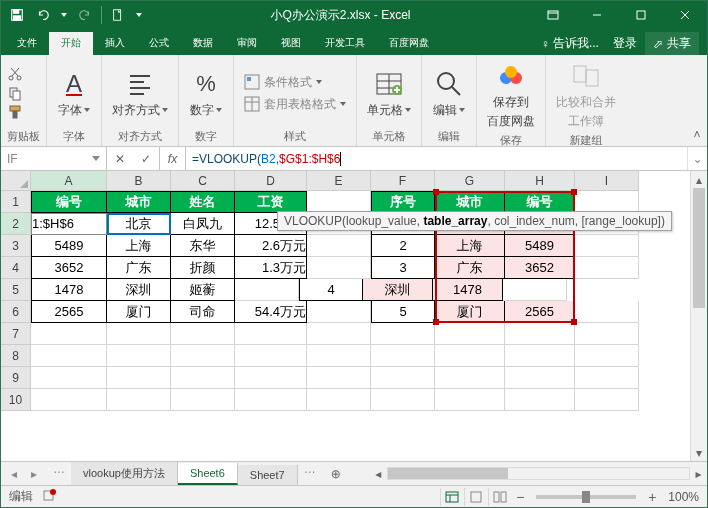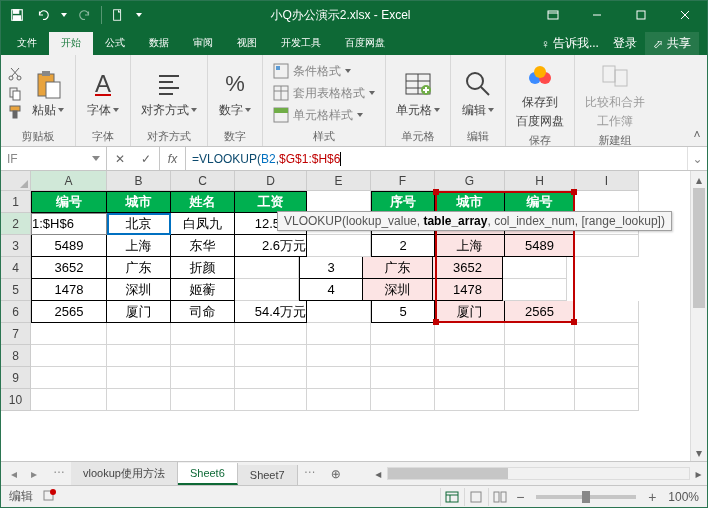--- a/index.html
+++ b/index.html
@@ -151,20 +151,21 @@
           <line x1="2" y1="2" x2="10" y2="10"></line>
           <line x1="10" y1="2" x2="2" y2="10"></line>
         </svg>
       </div>
   </div>
 </div>
 
 <div class="ribbon-tabs">
   <div class="tab file">文件</div>
   <div class="tab active">开始</div>
+  <div class="tab">插入</div>
   <div class="tab">公式</div>
   <div class="tab">数据</div>
   <div class="tab">审阅</div>
   <div class="tab">视图</div>
   <div class="tab">开发工具</div>
   <div class="tab">百度网盘</div>
   <div class="tab-spacer"></div>
   <div class="tab-right">
     <div class="tab-right-item">
         <span>♀</span>
@@ -196,33 +197,20 @@
               <rect x="6" y="6" width="7" height="9" fill="#fff"></rect>
             </svg>
           </div>
         <div class="small-btn-icon">
             <svg viewBox="0 0 16 16" fill="#e8a33d" stroke="#666">
               <rect x="3" y="2" width="10" height="5"></rect>
               <rect x="6" y="7" width="4" height="7" fill="#666"></rect>
             </svg>
           </div>
       </div>
-      <div class="big-btn">
-        <div class="big-btn-icon">
-            <svg viewBox="0 0 32 32">
-              <rect x="6" y="6" width="16" height="22" fill="#e8a33d" stroke="#666"></rect>
-              <rect x="10" y="3" width="8" height="5" fill="#888"></rect>
-              <rect x="14" y="14" width="14" height="16" fill="#fff" stroke="#666"></rect>
-            </svg>
-          </div>
-        <div class="big-btn-label">
-            <span>粘贴</span>
-            <span class="caret"></span>
-          </div>
-      </div>
     </div>
     <div class="ribbon-group-label">剪贴板</div>
   </div>
 
   <div class="ribbon-group">
     <div class="ribbon-group-body">
       <div class="big-btn">
         <div class="big-btn-icon" style="font-size:24px;color:#444;text-decoration:underline;text-decoration-color:#c00">A</div>
         <div class="big-btn-label">
             <span>字体</span>
@@ -281,30 +269,20 @@
           </div>
         <div class="small-btn">
             <span class="small-btn-icon">
               <svg viewBox="0 0 16 16" fill="none" stroke="#888">
                 <rect x="1" y="1" width="14" height="14"></rect>
                 <line x1="1" y1="6" x2="15" y2="6"></line>
                 <line x1="8" y1="1" x2="8" y2="15"></line>
               </svg>
             </span>
             <span>套用表格格式</span> 
-            <span class="caret"></span>
-          </div>
-        <div class="small-btn">
-            <span class="small-btn-icon">
-              <svg viewBox="0 0 16 16">
-                <rect x="1" y="1" width="14" height="14" fill="none" stroke="#888"></rect>
-                <rect x="1" y="1" width="14" height="5" fill="#70ad47"></rect>
-              </svg>
-            </span>
-            <span>单元格样式</span> 
             <span class="caret"></span>
           </div>
       </div>
     </div>
     <div class="ribbon-group-label">样式</div>
   </div>
 
   <div class="ribbon-group">
     <div class="ribbon-group-body">
       <div class="big-btn">
@@ -459,20 +437,21 @@
           <div class="cell bd bd-l" style="width: 64px;">2</div>
           <div class="cell bd pink" style="width: 70px;">上海</div>
           <div class="cell bd pink" style="width: 70px;">5489</div>
           <div class="cell " style="width: 64px;"></div>
         </div>
         <div class="row">
           <div class="rowhdr">4</div>
           <div class="cell bd bd-l" style="width: 76px;">3652</div>
           <div class="cell bd" style="width: 64px;">广东</div>
           <div class="cell bd" style="width: 64px; text-align: center;">折颜</div>
+          <div class="cell bd" style="width: 72px; justify-content: flex-end;">1.3万元</div>
           <div class="cell " style="width: 64px;"></div>
           <div class="cell bd bd-l" style="width: 64px;">3</div>
           <div class="cell bd pink" style="width: 70px;">广东</div>
           <div class="cell bd pink" style="width: 70px;">3652</div>
           <div class="cell " style="width: 64px;"></div>
         </div>
         <div class="row">
           <div class="rowhdr">5</div>
           <div class="cell bd bd-l" style="width: 76px;">1478</div>
           <div class="cell bd" style="width: 64px;">深圳</div>

